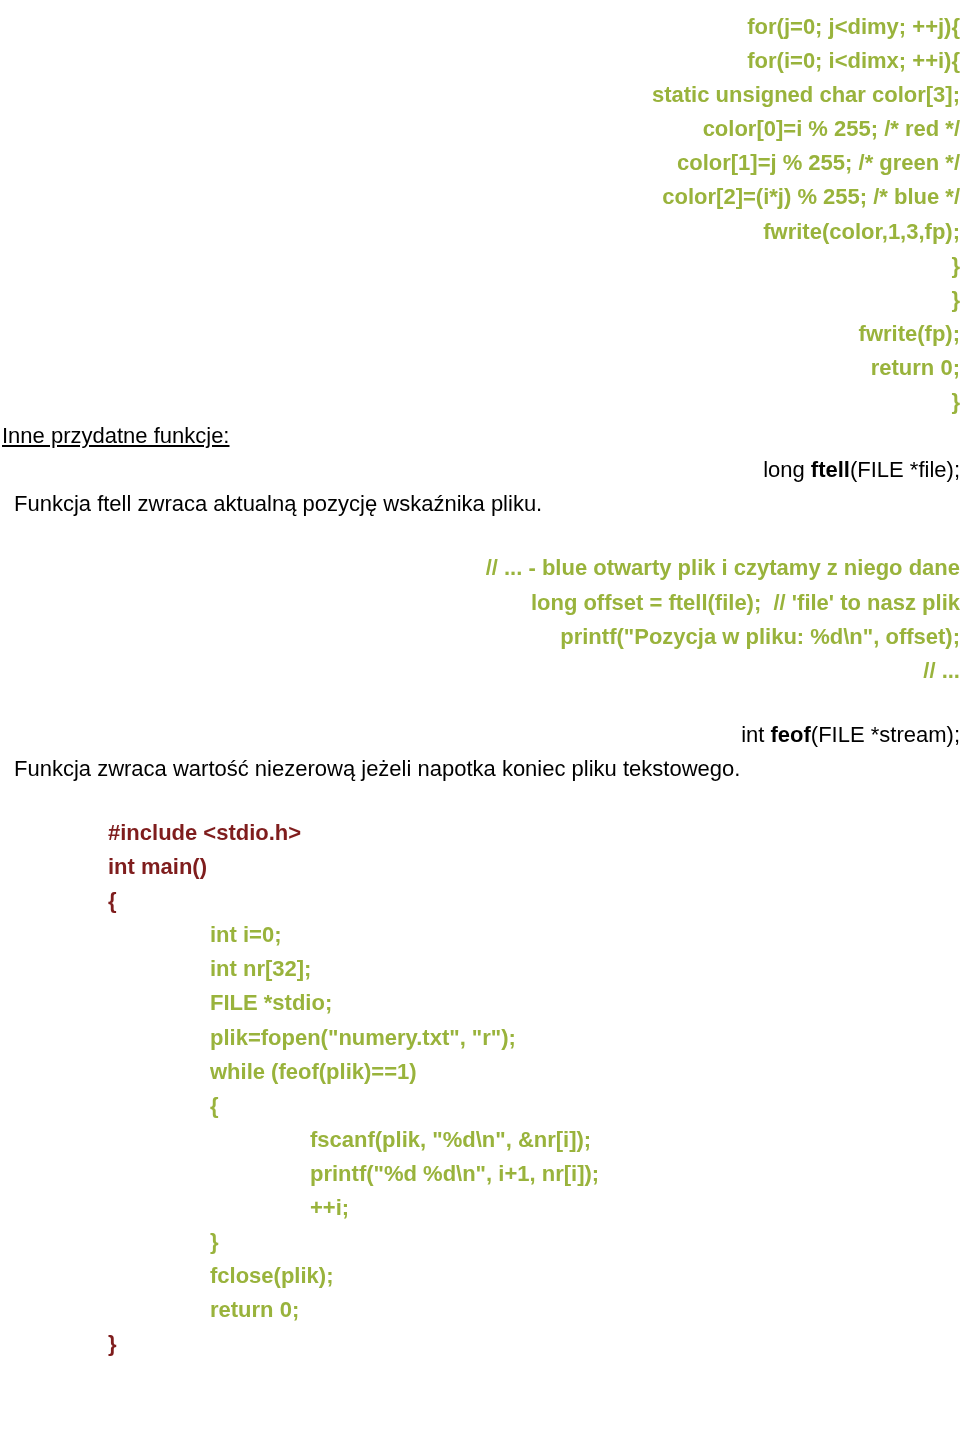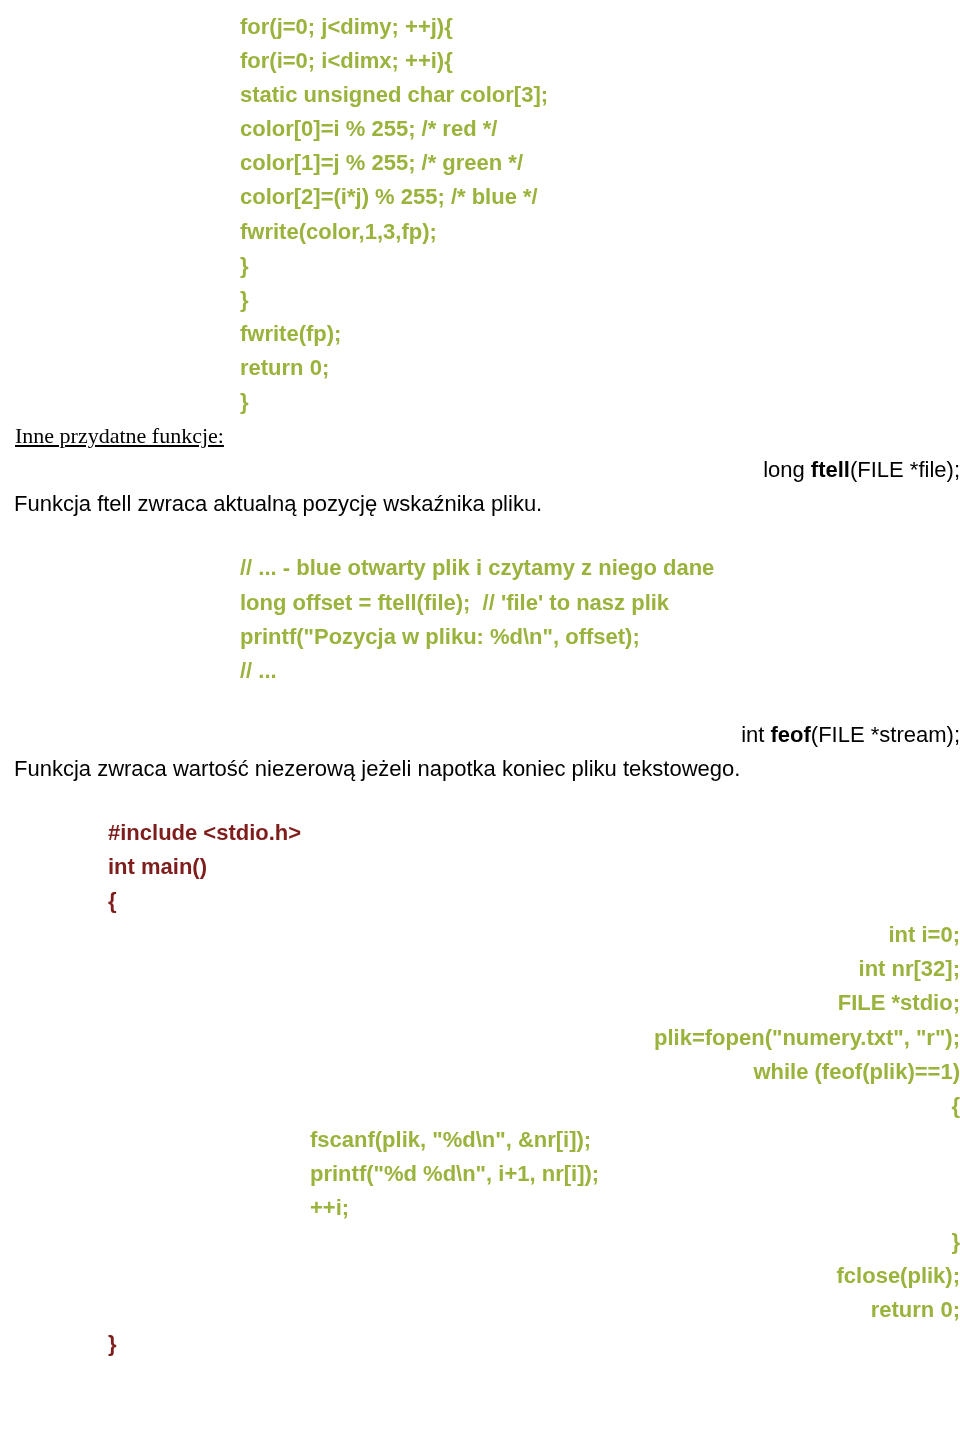--- a/index.html
+++ b/index.html
@@ -10,45 +10,44 @@
     font-family: Arial, Helvetica, sans-serif;
     font-size: 22px;
     padding: 10px 0 0 0;
     line-height: 1.55;
   }
   .code {
     color: #99b33c;
     font-weight: bold;
     white-space: pre;
     margin-left: 240px;
+    text-align: right;
   }
   .code-indent1 {
     color: #7f1d1d;
     font-weight: bold;
     white-space: pre;
     margin-left: 108px;
   }
   .code-indent2 {
     color: #99b33c;
     font-weight: bold;
     white-space: pre;
     margin-left: 210px;
-    text-align: right;
   }
   .code-indent3 {
     color: #99b33c;
     font-weight: bold;
     white-space: pre;
     margin-left: 310px;
   }
   .underline {
     text-decoration: underline;
     color: #000000;
-    margin-left: 15px;
-    font-family: Liberation Serif, serif;
+    margin-left: 2px;
   }
   .bold-black { font-weight: bold; color: #000000; }
   .center-line {
     text-align: right;
     color: #000000;
     margin-left: 320px;
   }
   .para {
     color: #000000;
     margin-left: 14px;

